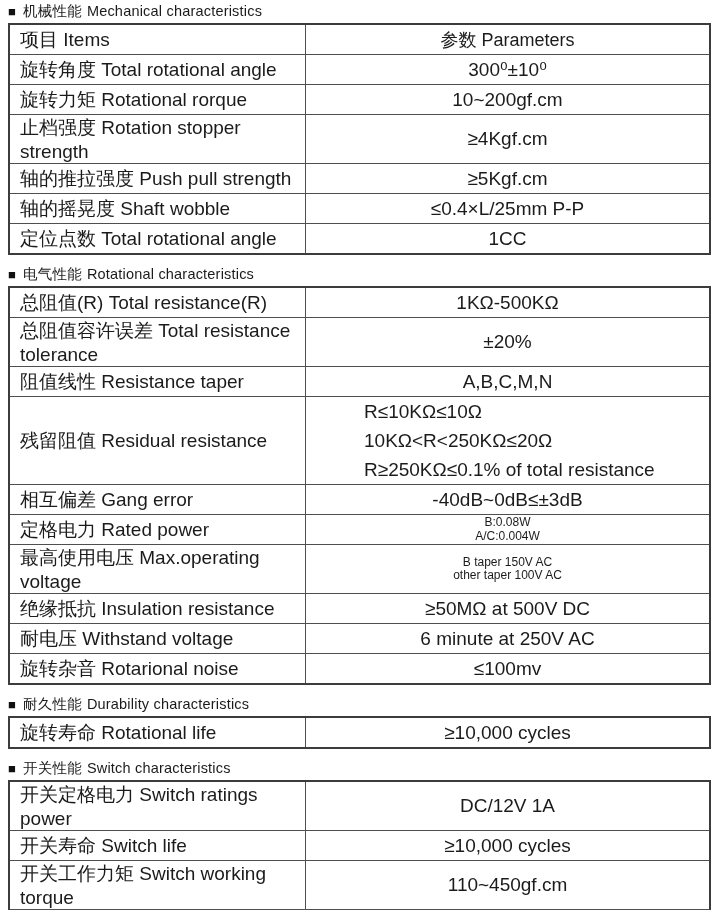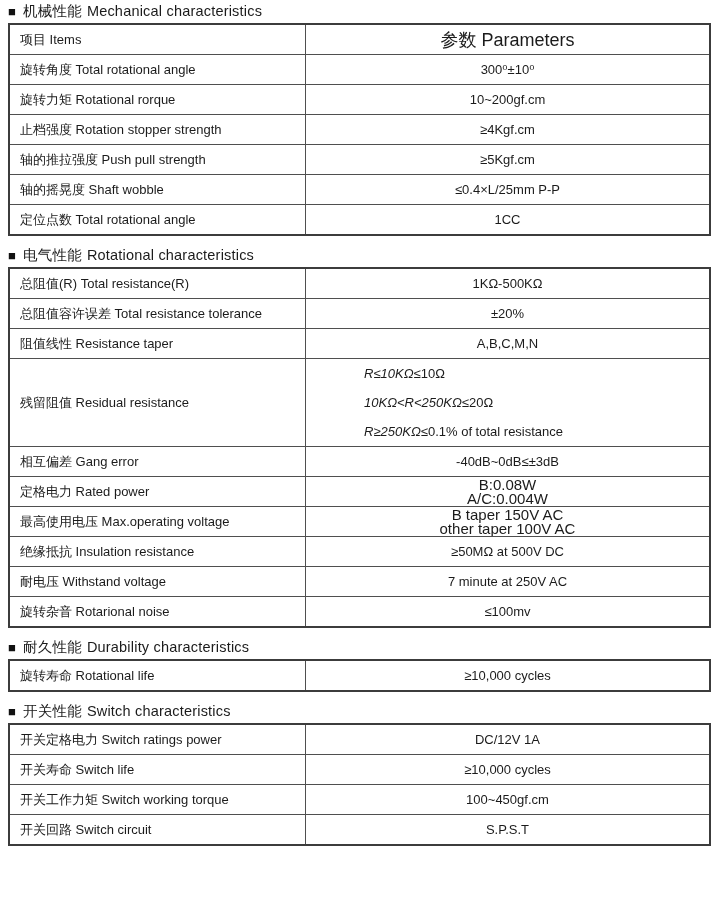--- a/index.html
+++ b/index.html
@@ -18,30 +18,30 @@
   .marker { font-size:13px; line-height:13px; margin-right:7px; color:#111; }
   .t-cn { margin-right:5px; }
   table.spec {
     border-collapse:collapse; table-layout:fixed;
     width:703px; margin:0 0 10px 8px;
     border:2px solid #3c3c3c;
   }
   .spec td {
     border:1px solid #4f4f4f;
     height:29px; padding:0;
-    font-size:13px;
+    font-size:19px;
     overflow:hidden;
   }
   td.label { width:281px; text-align:left; padding:0 4px 0 10px; }
   td.value { text-align:center; }
   td.head-params { font-size:18px; }
-  td.ml { line-height:13.5px; font-size:15px; white-space:pre-line; }
+  td.ml { line-height:13.5px; font-size:12px; white-space:pre-line; }
   td.residual { height:87px; padding:0; }
   .subline { display:flex; align-items:center; height:29px; }
-  .cond { flex:1; text-align:right; padding-left:58px;font-style:italic; }
+  .cond { flex:1; text-align:right; padding-left:58px; }
   .rval { width:300px; text-align:left; }
 </style>
 </head>
 <body>
 
 <div class="wrap">
 
   <div class="sec-title">
     <span class="marker">■</span>
     <span class="t-cn">机械性能</span>
@@ -129,21 +129,21 @@
       <td class="label">最高使用电压 Max.operating voltage</td>
       <td class="value ml">B taper 150V AC
 other taper 100V AC</td>
     </tr>
     <tr>
       <td class="label">绝缘抵抗 Insulation resistance</td>
       <td class="value">≥50MΩ at 500V DC</td>
     </tr>
     <tr>
       <td class="label">耐电压 Withstand voltage</td>
-      <td class="value">7 minute at 250V AC</td>
+      <td class="value">6 minute at 250V AC</td>
     </tr>
     <tr>
       <td class="label">旋转杂音 Rotarional noise</td>
       <td class="value">≤100mv</td>
     </tr>
   </tbody>
     </table>
 
   <div class="sec-title">
     <span class="marker">■</span>
@@ -169,21 +169,21 @@
     <tr>
       <td class="label">开关定格电力 Switch ratings power</td>
       <td class="value">DC/12V 1A</td>
     </tr>
     <tr>
       <td class="label">开关寿命 Switch life</td>
       <td class="value">≥10,000 cycles</td>
     </tr>
     <tr>
       <td class="label">开关工作力矩 Switch working torque</td>
-      <td class="value">100~450gf.cm</td>
+      <td class="value">110~450gf.cm</td>
     </tr>
     <tr>
       <td class="label">开关回路 Switch circuit</td>
       <td class="value">S.P.S.T</td>
     </tr>
   </tbody>
     </table>
 
 </div>
 

